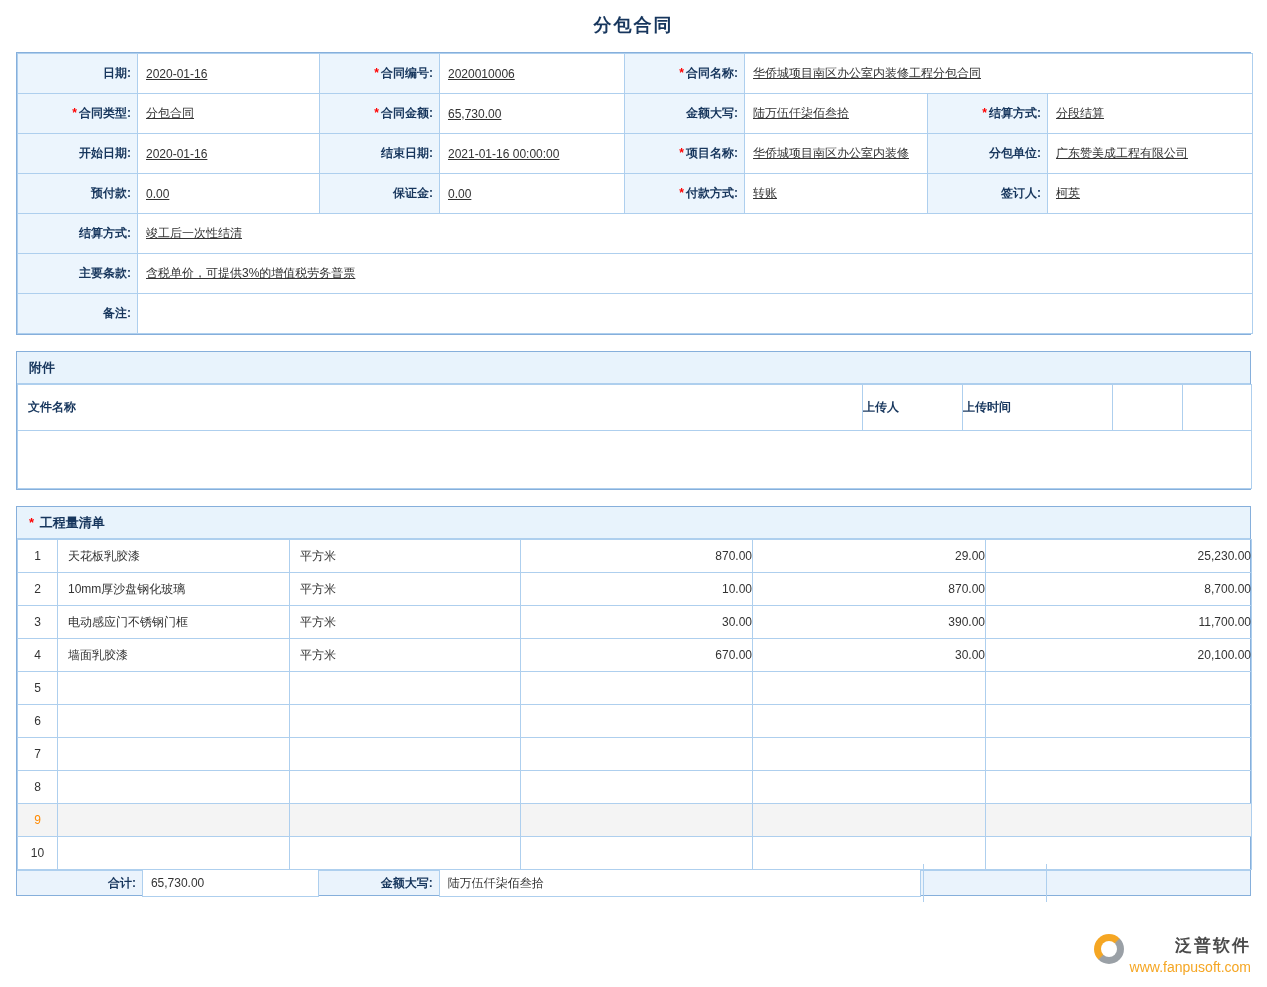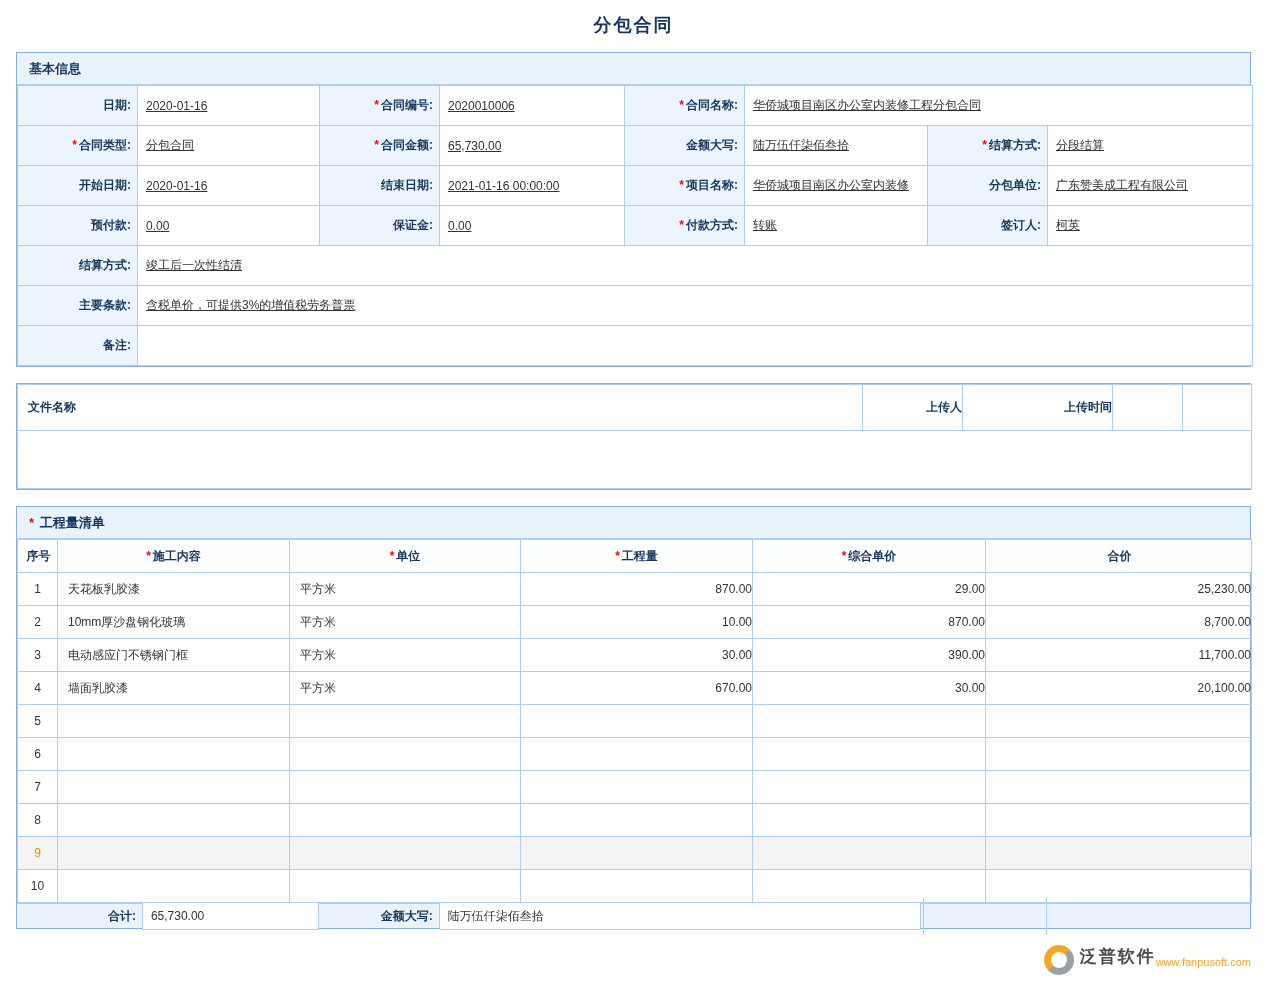--- a/index.html
+++ b/index.html
@@ -44,21 +44,21 @@
     font-weight: bold;
     padding-left: 11px;
   }
   .grid td.val { background: #ffffff; text-align: left; padding-left: 8px; color: #333333; text-decoration: underline; }
   .req { color: #ff0000; margin-right: 2px; font-weight: bold; }
 
   
   .att-table td { height: 46px; }
   .att-table td.hd { color: #17365d; font-weight: bold; background: #ffffff; }
   .att-table td.hd-left { text-align: left; padding-left: 10px; }
-  .att-table td.hd-center { text-align: right; }
+  .att-table td.hd-center { text-align: left; }
   .att-body-cell { height: 58px !important; background: #ffffff; }
 
   
   .boq-table td { height: 33px; }
   .boq-table td.th { text-align: center; color: #17365d; font-weight: bold; background: #fdfeff; }
   .boq-table td.c-no { text-align: center; }
   .boq-table td.c-left { text-align: left; padding-left: 10px; }
   .boq-table td.c-center { text-align: right; }
   .boq-table tr.row-active td { background: #f4f4f4; }
   .boq-table tr.row-active td.c-no { color: #ff8a00; }
@@ -104,35 +104,32 @@
     margin-right: 6px;
   }
   .logo-mark::after {
     content: "";
     position: absolute;
     left: 7px; top: 7px;
     width: 16px; height: 16px;
     border-radius: 50%;
     background: #ffffff;
   }
-  .logo-text-wrap { display: flex; flex-direction: row; align-items: flex-end; }
+  .logo-text-wrap { display: flex; flex-direction: column; align-items: flex-end; }
   .logo-name { font-size: 17px; font-weight: bold; color: #4a4a4a; letter-spacing: 2px; }
-  .logo-url { font-size: 11px; color: #f5a623; margin-top: 2px; }
+  .logo-url { font-size: 14px; color: #f5a623; margin-top: 2px; }
 </style>
 </head>
 <body>
 
 <div class="page">
 
   <div class="page-title">分包合同</div>
 
   <section class="panel">
-    <div class="section-header">
-      <span>基本信息</span>
-    </div>
     <table class="grid">
       <colgroup>
         <col style="width:120px">
           <col style="width:182px">
         <col style="width:120px">
           <col style="width:185px">
         <col style="width:120px">
           <col style="width:183px">
         <col style="width:120px">
           <col style="width:205px">
@@ -186,20 +183,23 @@
       </tr>
       <tr>
         <td class="lbl"><span class="req"></span><span>备注:</span></td>
         <td class="val" colspan="7"></td>
       </tr>
     </tbody>
       </table>
   </section>
 
   <section class="panel">
+    <div class="section-header">
+      <span>附件</span>
+    </div>
     <table class="grid att-table">
       <colgroup>
         <col style="width:845px">
           <col style="width:100px">
           <col style="width:150px">
         <col style="width:70px">
           <col style="width:69px">
       </colgroup>
       <tbody>
           <tr>
@@ -224,28 +224,20 @@
     <table class="grid boq-table">
       <colgroup>
         <col style="width:40px">
           <col style="width:232px">
           <col style="width:231px">
         <col style="width:232px">
           <col style="width:233px">
           <col style="width:266px">
       </colgroup>
       <tbody>
-          <tr>
-        <td class="th"><span class="req"></span><span>序号</span></td>
-        <td class="th"><span class="req">*</span><span>施工内容</span></td>
-        <td class="th"><span class="req">*</span><span>单位</span></td>
-        <td class="th"><span class="req">*</span><span>工程量</span></td>
-        <td class="th"><span class="req">*</span><span>综合单价</span></td>
-        <td class="th"><span class="req"></span><span>合价</span></td>
-      </tr>
       <tr>
         <td class="c-no">1</td>
         <td class="c-left">天花板乳胶漆</td>
         <td class="c-left">平方米</td>
         <td class="c-center">870.00</td>
         <td class="c-center">29.00</td>
         <td class="c-center">25,230.00</td>
       </tr>
       <tr>
         <td class="c-no">2</td>

